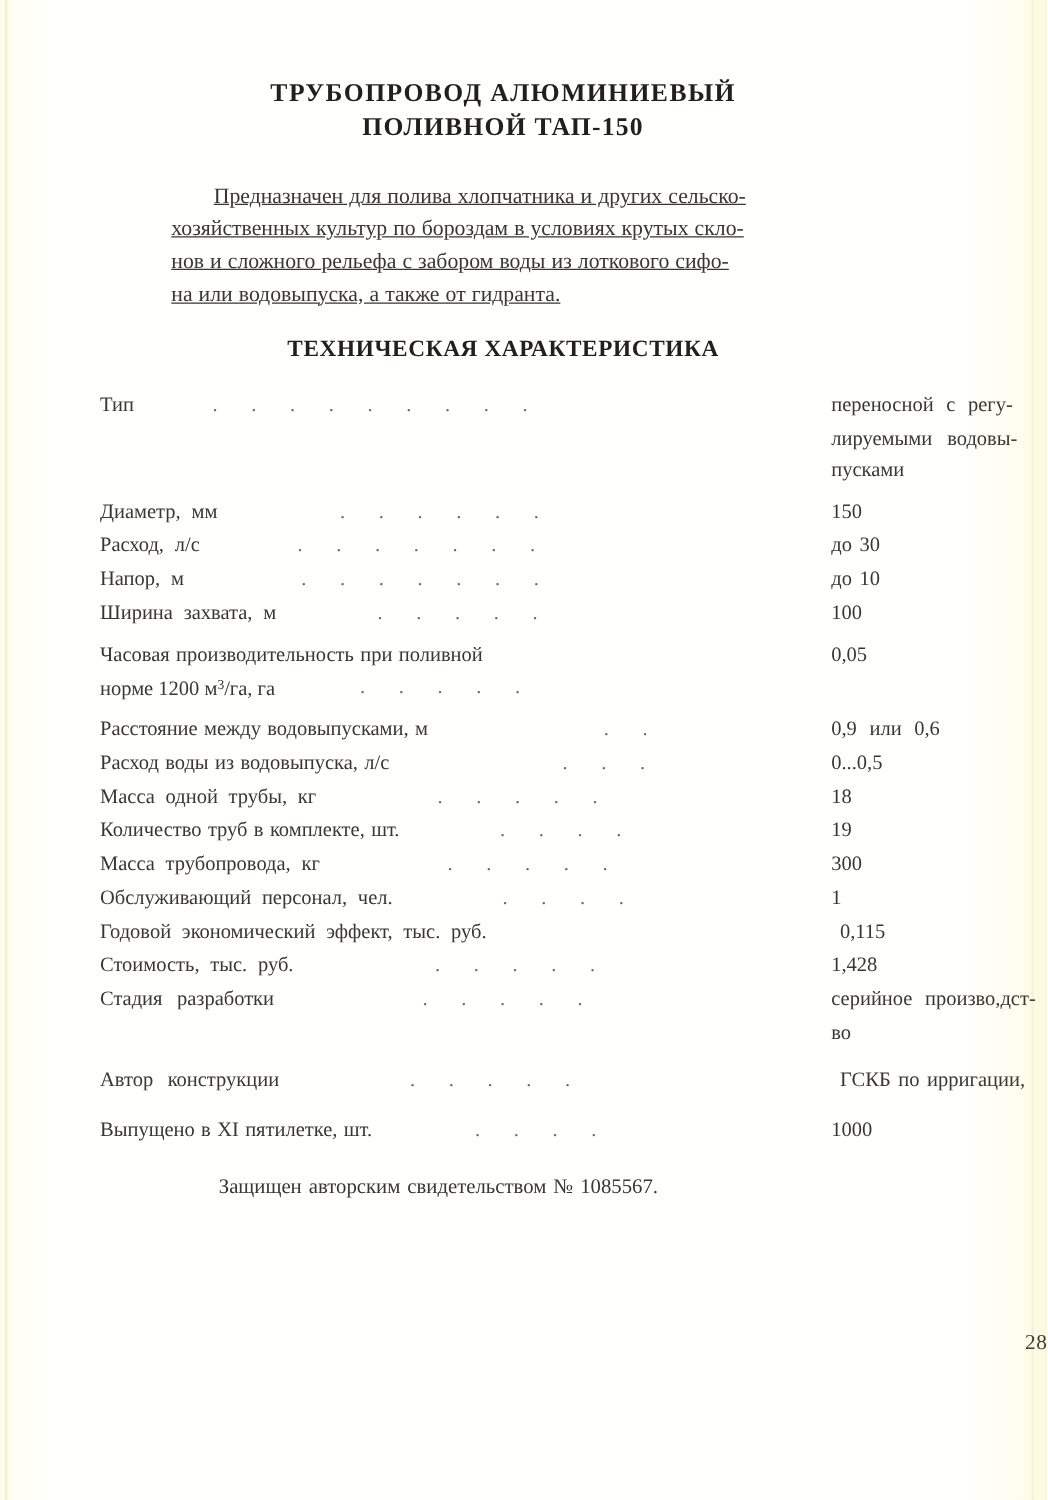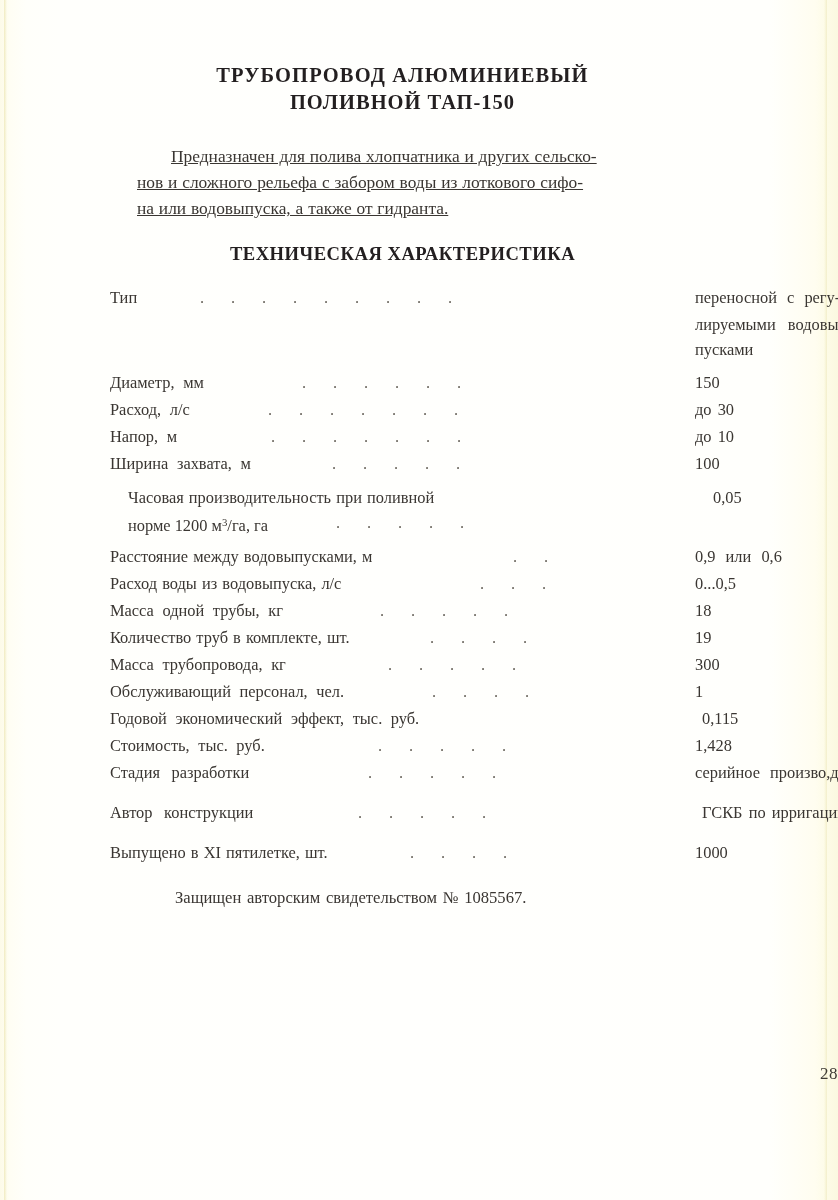--- a/index.html
+++ b/index.html
@@ -84,27 +84,27 @@
   }
 
   
   .spec-list {
     margin: 0;
     padding: 19px 0 0 0;
     list-style: none;
   }
   .spec-row {
     position: relative;
-    padding: 0 0 0 110px;
+    padding: 0 0 0 80px;
     min-height: 27px;
     font-size: 16.4px;
     line-height: 27.1px;
     color: #3a3632;
   }
-  .spec-row.tight { line-height: 25.6px; margin-left: 18px; }
+  .spec-row.tight { line-height: 25.6px; }
 
   .row-main {
     position: relative;
     display: block;
     height: 27px;
   }
 
   .label {
     position: absolute;
     left: 0;
@@ -198,20 +198,21 @@
 
   <div class="content">
 
     <h1 class="doc-title">
       <span>ТРУБОПРОВОД АЛЮМИНИЕВЫЙ</span>
       <span class="line2">ПОЛИВНОЙ ТАП-150</span>
     </h1>
 
     <p class="intro">
       <span class="ln first">Предназначен для полива хлопчатника и других сельско-</span>
+      <span class="ln">хозяйственных культур по бороздам в условиях крутых скло-</span>
       <span class="ln">нов и сложного рельефа с забором воды из лоткового сифо-</span>
       <span class="ln">на или водовыпуска, а также от гидранта.</span>
     </p>
 
     <h2 class="section-heading">ТЕХНИЧЕСКАЯ ХАРАКТЕРИСТИКА</h2>
 
     <ul class="spec-list">
 
       <li class="spec-row">
         <span class="row-main">
@@ -338,20 +339,23 @@
           <span class="value">1,428</span>
         </span>
       </li>
 
       <li class="spec-row">
         <span class="row-main">
           <span class="label xwide">Стадия разработки</span>
           <span class="leaders" style="left:258px"><span>.</span><span>.</span><span>.</span><span>.</span><span>.</span></span>
           <span class="value wide">серийное   произво,дст-</span>
         </span>
+        <span class="cont">
+          <span class="c-val">во</span>
+        </span>
       </li>
 
       <div class="gap-md"></div>
 
       <li class="spec-row">
         <span class="row-main">
           <span class="label xwide">Автор конструкции</span>
           <span class="leaders" style="left:248px"><span>.</span><span>.</span><span>.</span><span>.</span><span>.</span></span>
           <span class="value" style="left:592px">ГСКБ по ирригации,</span>
         </span>

